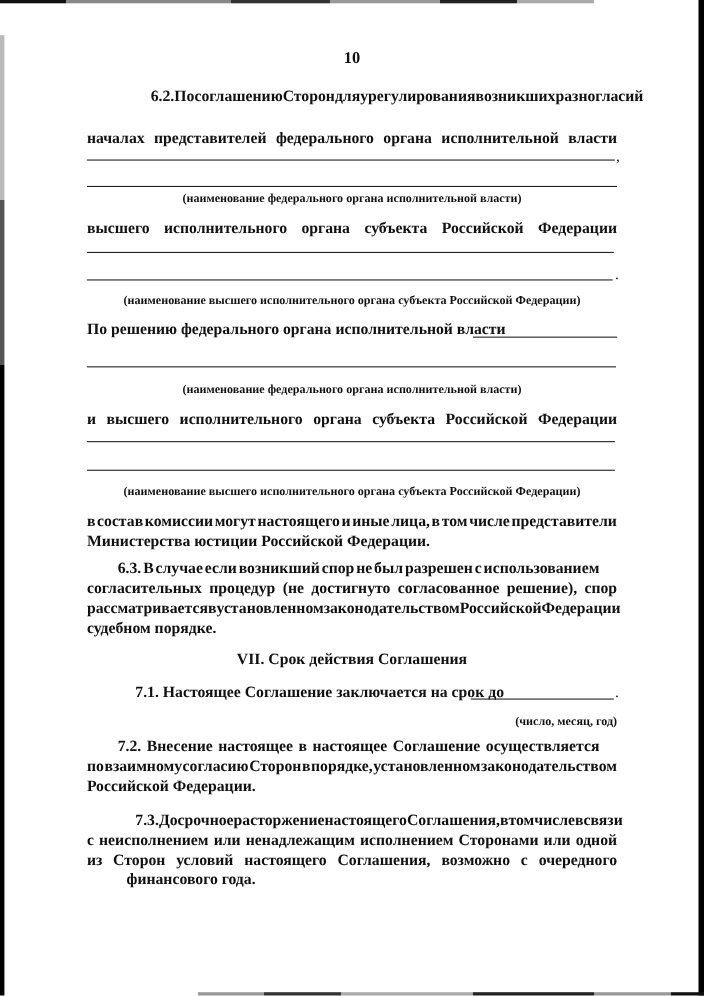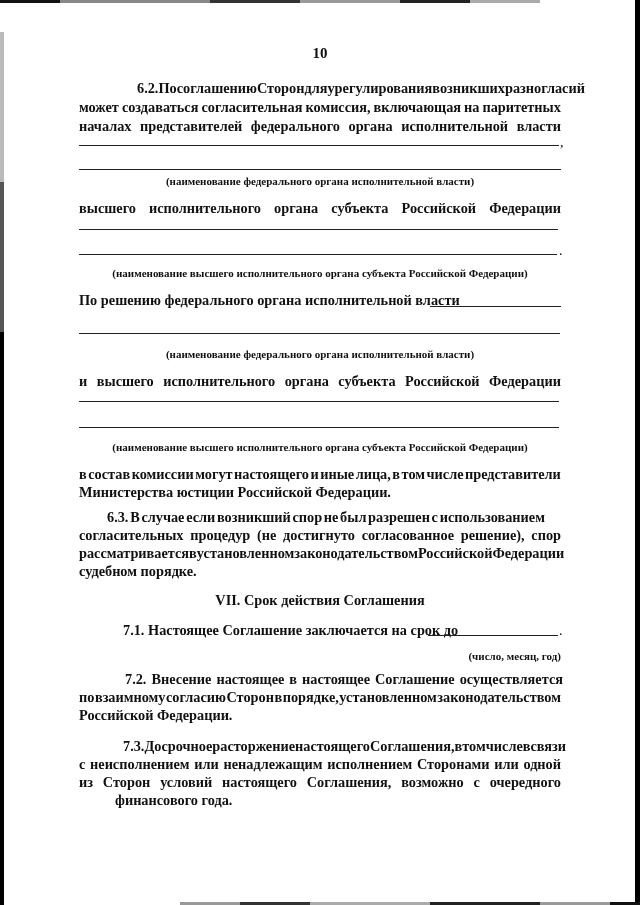--- a/index.html
+++ b/index.html
@@ -84,29 +84,20 @@
 
   <div class="t justify" style="left:137px; width:438px; top:79px;">
       <span>6.2.</span>
       <span>По</span>
       <span>соглашению</span>
       <span>Сторон</span>
       <span>для</span>
       <span>урегулирования</span>
       <span>возникших</span>
       <span>разногласий</span>
-    </div>
-  <div class="t justify" style="top:98px;">
-      <span>может</span>
-      <span>создаваться</span>
-      <span>согласительная</span>
-      <span>комиссия,</span>
-      <span>включающая</span>
-      <span>на</span>
-      <span>паритетных</span>
     </div>
   <div class="t justify" style="top:117px;">
       <span>началах</span>
       <span>представителей</span>
       <span>федерального</span>
       <span>органа</span>
       <span>исполнительной</span>
       <span>власти</span>
     </div>
   <div class="rule" style="left:79px; width:480px; top:145px;"></div>
@@ -194,21 +185,21 @@
     </div>
   <div class="t" style="left:79px; top:562px;">судебном порядке.</div>
 
   <div class="t" style="left:0; width:640px; text-align:center; top:591px;">VII. Срок действия Соглашения</div>
 
   <div class="t" style="left:123px; top:621px;">7.1. Настоящее Соглашение заключается на срок до</div>
   <div class="rule" style="left:428px; width:130px; top:635px;"></div>
   <div class="mark" style="left:559px; top:624px;">.</div>
   <div class="t small" style="left:440px; width:121px; text-align:right; top:647px;">(число, месяц, год)</div>
 
-  <div class="t justify" style="left:125px; width:438px; top:670px;">
+  <div class="t justify" style="left:107px; width:438px; top:670px;">
       <span>7.2.</span>
       <span>Внесение</span>
       <span>настоящее</span>
       <span>в</span>
       <span>настоящее</span>
       <span>Соглашение</span>
       <span>осуществляется</span>
     </div>
   <div class="t justify" style="top:688px;">
       <span>по</span>

